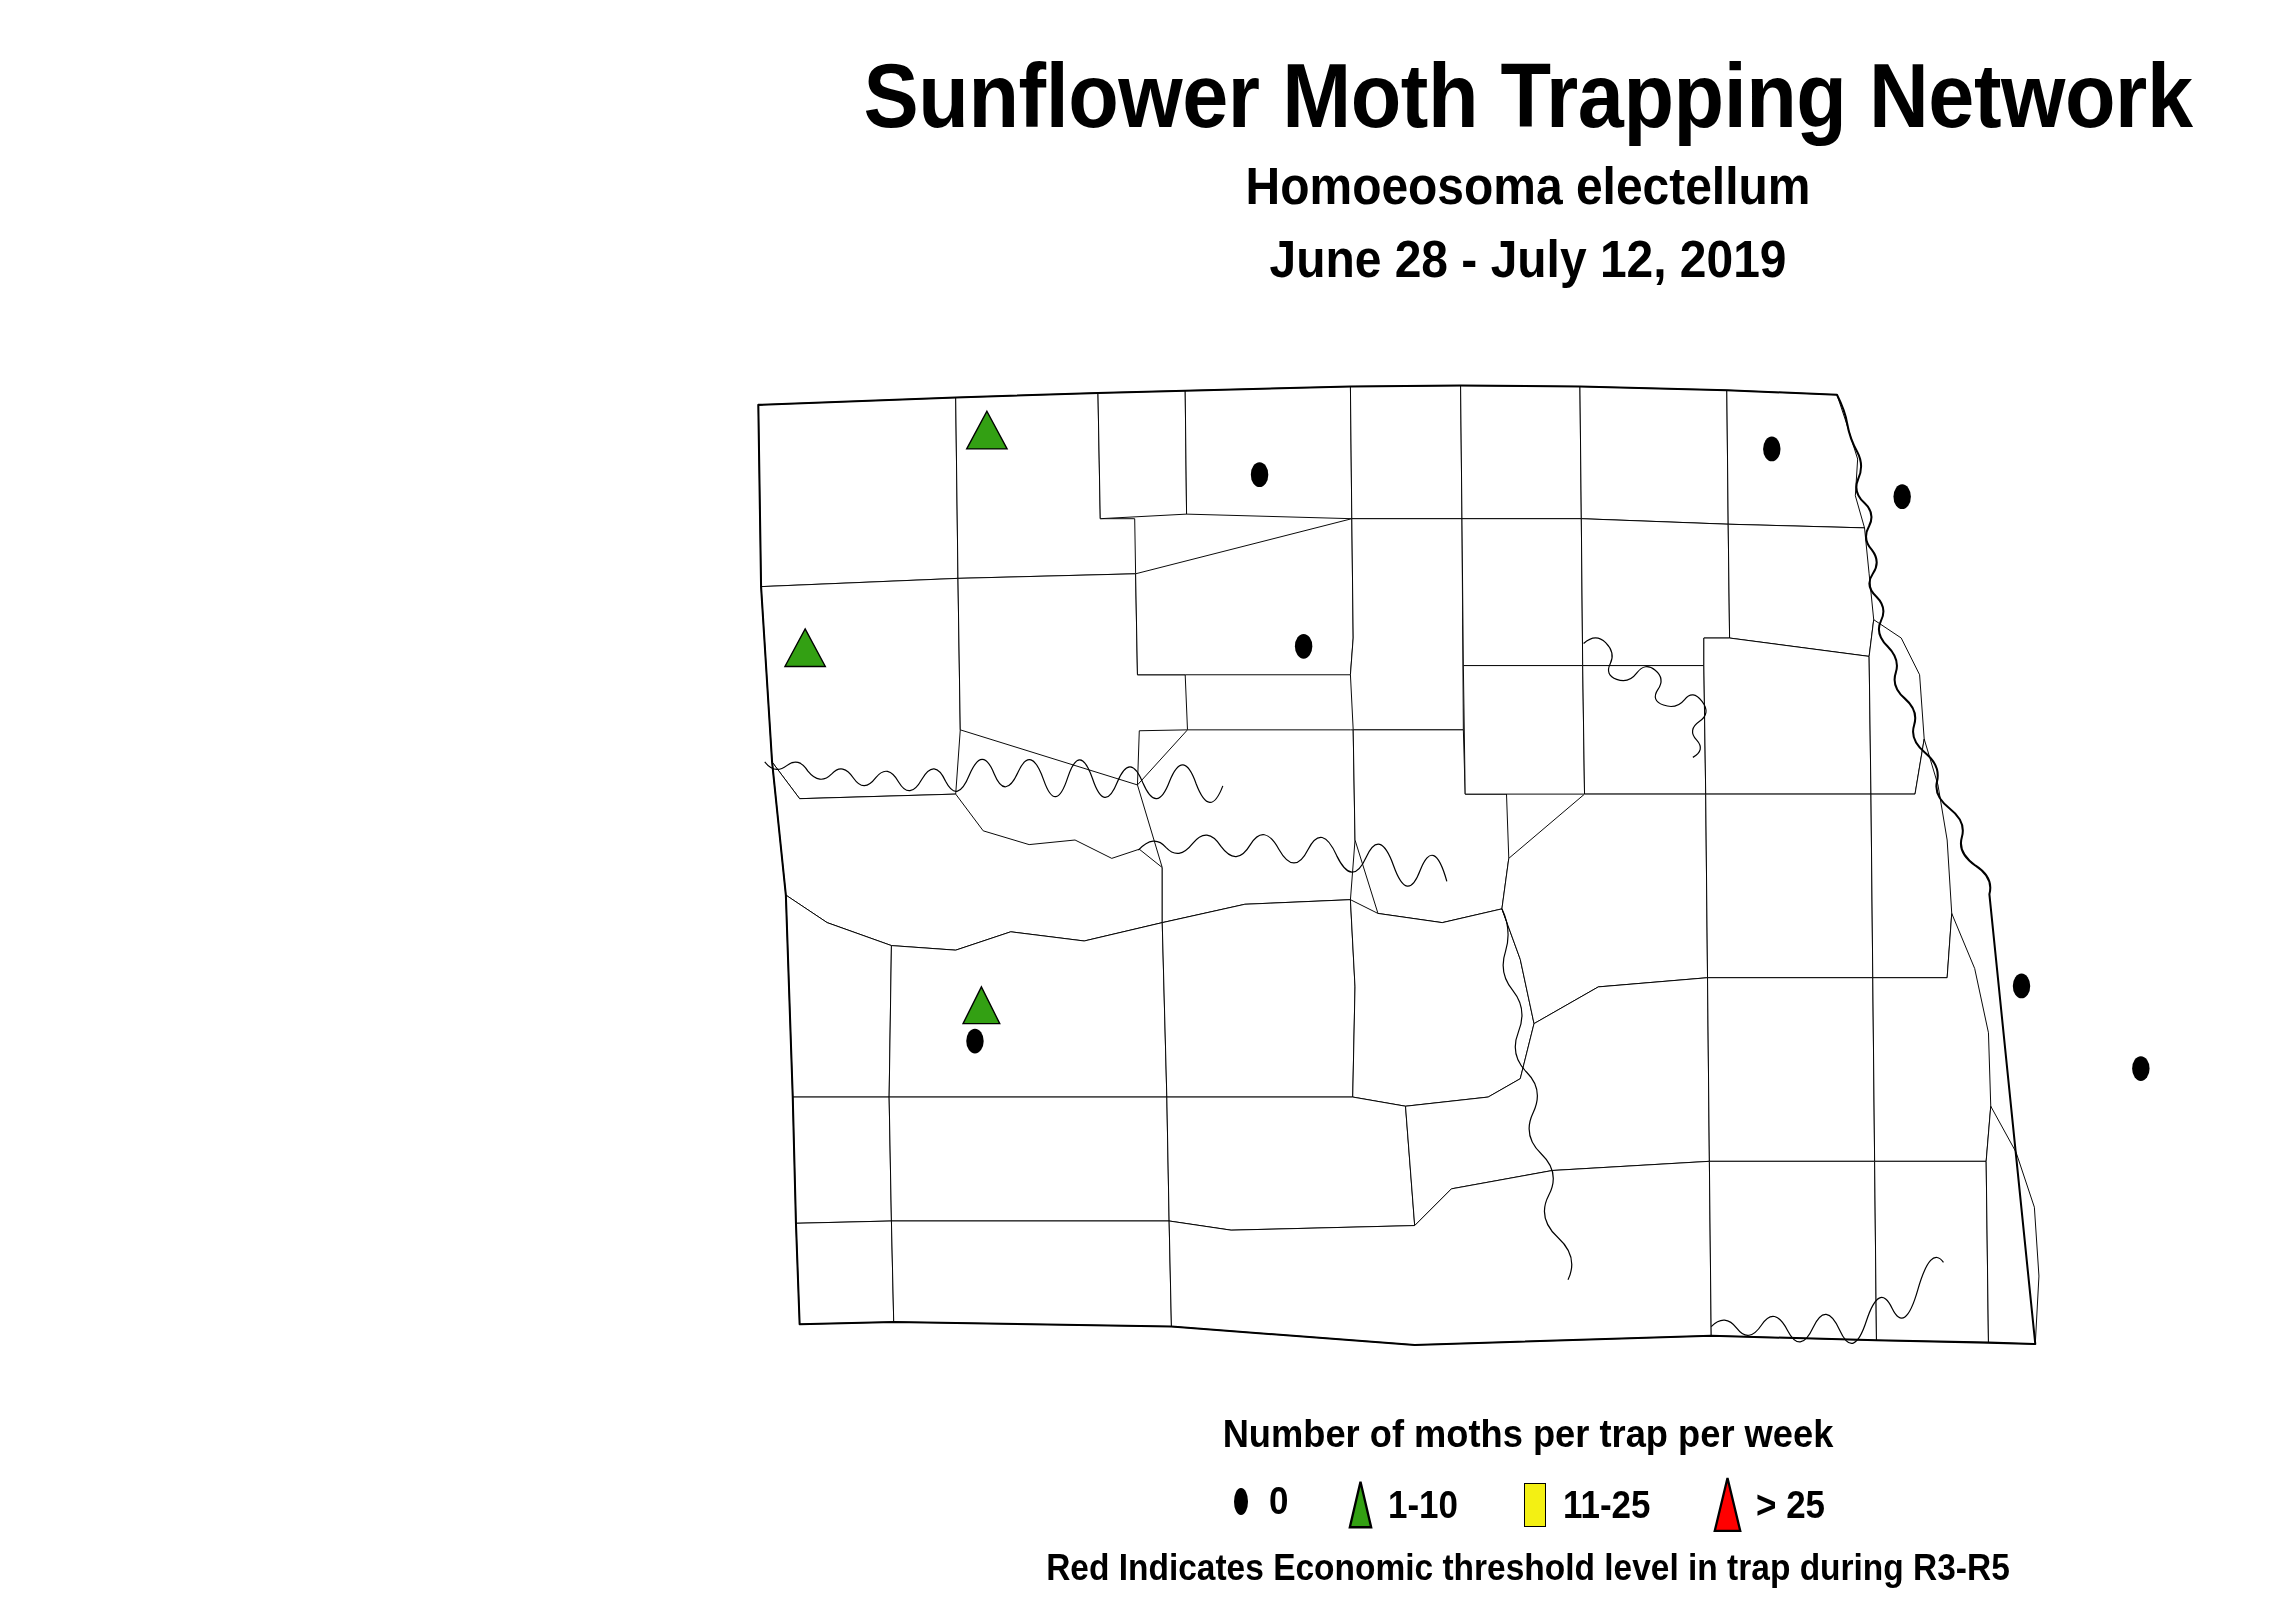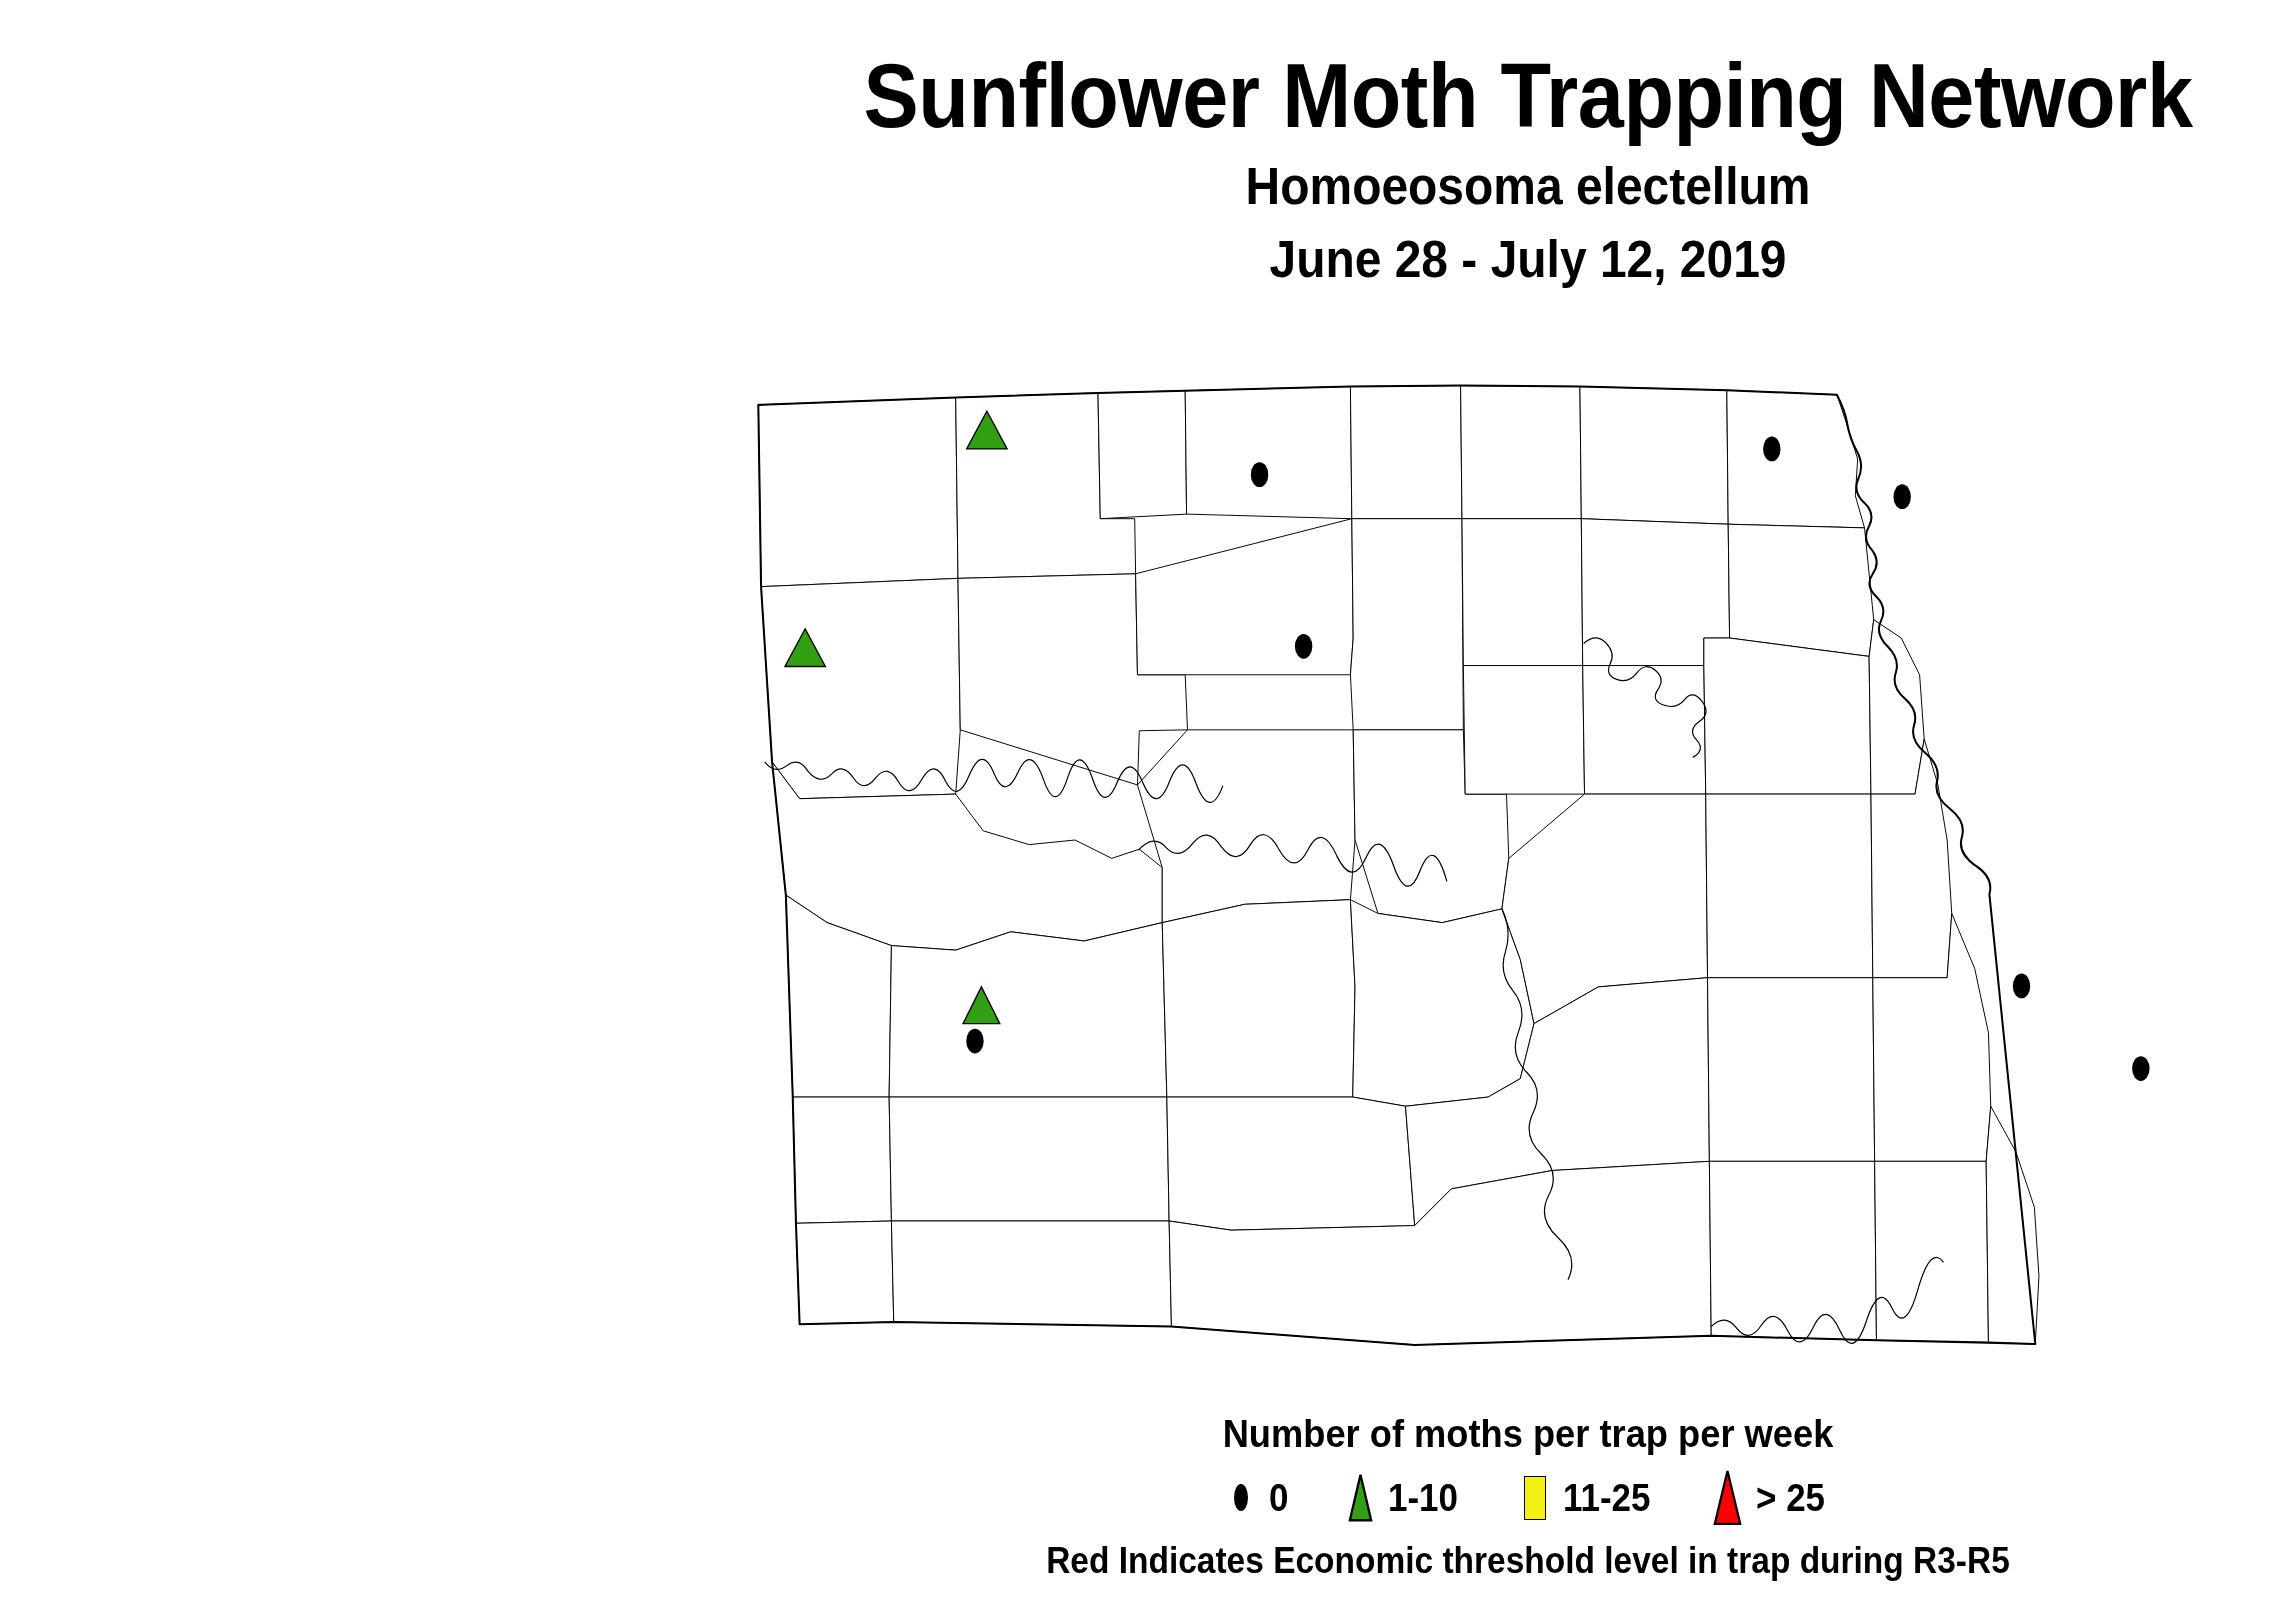--- a/index.html
+++ b/index.html
@@ -38,21 +38,21 @@
   .legend{position:absolute;left:0;right:0;top:1414px;text-align:center;}
   .legend-title{
     font-size:39px;font-weight:bold;line-height:1.0;
     transform:scaleX(0.93);transform-origin:center;
   }
   .legend-row{
     margin-top:19px;display:flex;justify-content:center;align-items:center;
     gap:0;
   }
   .legend-item{display:flex;align-items:center;}
-  .legend-item + .legend-item{margin-left:54px;}
+  .legend-item + .legend-item{margin-left:54px;margin-top:7px;}
   .legend-sym{
     width:32px;height:51px;display:flex;align-items:center;justify-content:center;
     margin-right:12px;
   }
   .legend-label{
     font-size:38px;font-weight:bold;line-height:1.0;
     transform:scaleX(0.92);transform-origin:left center;white-space:nowrap;
   }
   .legend-note{
     margin-top:20px;font-size:36px;font-weight:bold;line-height:1.0;

